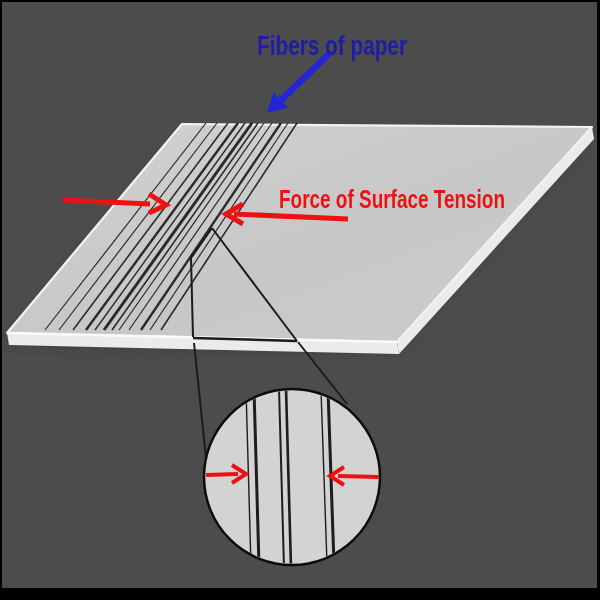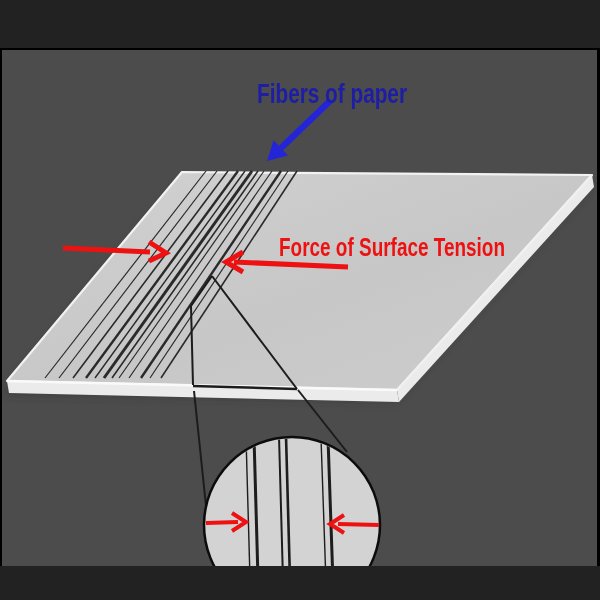--- a/index.html
+++ b/index.html
@@ -1,21 +1,20 @@
 <!DOCTYPE html>
 <html><head>
 <meta charset="utf-8">
 <style>
   html, body { margin: 0; padding: 0; background: #222; }
   #stage {
     position: relative;
-    width: 600px; height: 518px;
+    width: 600px; height: 600px;
     overflow: hidden;
     font-family: "Liberation Sans", sans-serif;
-    margin-top: 48px;
   }
   #stage svg { position: absolute; top: 0; left: 0; display: block; }
   text.diagram-label {
     font-family: "Liberation Sans", "DejaVu Sans", sans-serif;
     font-weight: bold;
   }
 </style>
 </head>
 <body>
 

